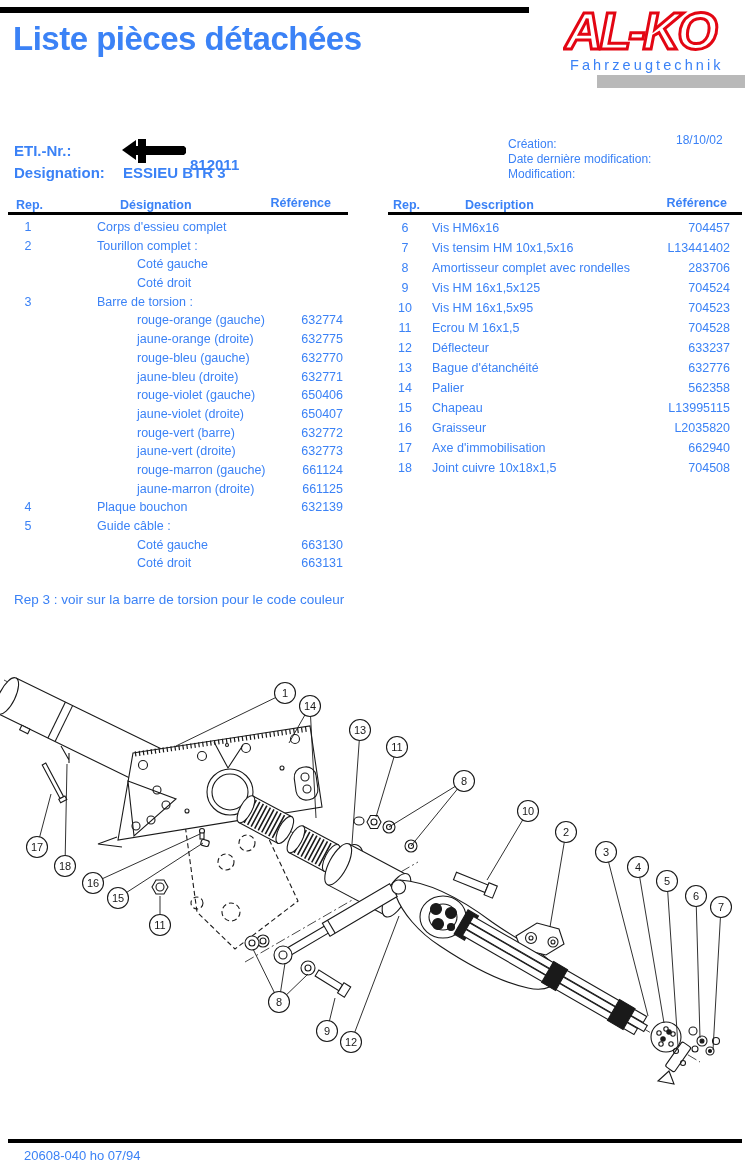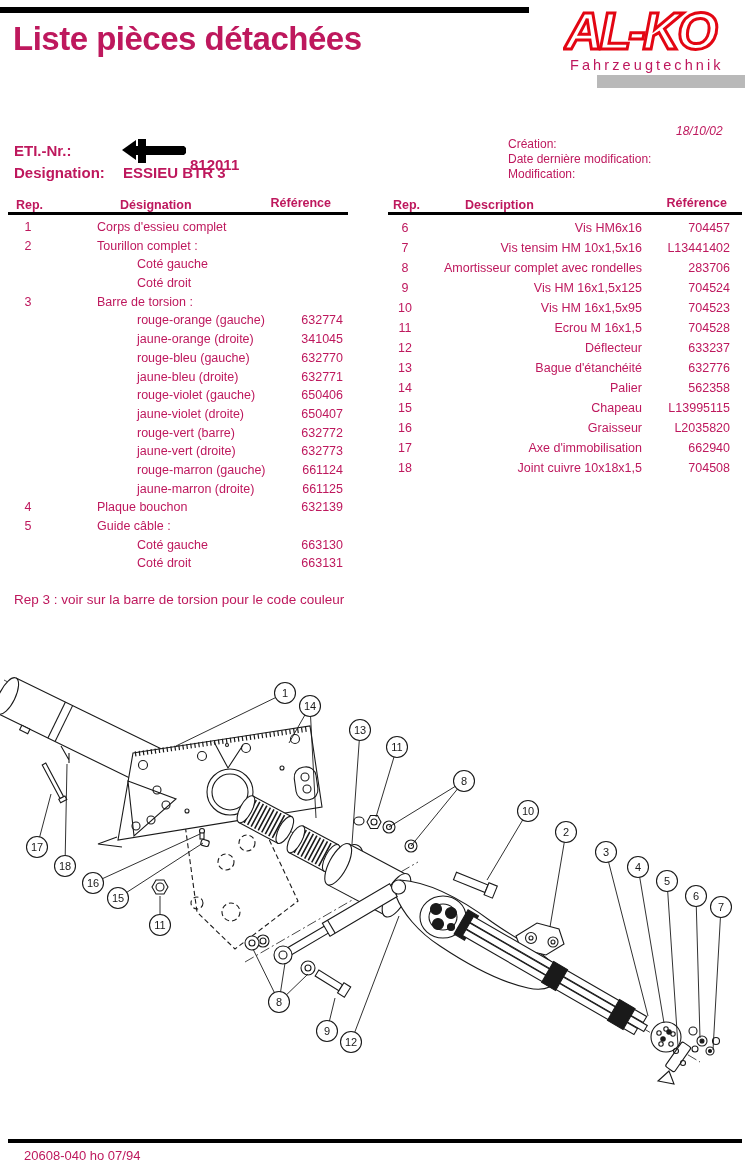--- a/index.html
+++ b/index.html
@@ -1,36 +1,36 @@
 <!DOCTYPE html>
 <html><head>
 <meta charset="utf-8">
 <style>
   html,body{margin:0;padding:0;background:#e9e9e9;}
   .page{position:relative;width:750px;height:1166px;background:#fff;margin:0 auto;
-        font-family:"Liberation Sans",sans-serif;color:#be185d;overflow:hidden;}
+        font-family:"Liberation Sans",sans-serif;color:#3b82f6;overflow:hidden;}
   .abs{position:absolute;}
   .topbar{left:0;top:7px;width:529px;height:6px;background:#000;}
   .title{left:13px;top:20px;font-size:33px;font-weight:bold;letter-spacing:-0.5px;}
   .logo-wrap{left:563px;top:2px;width:182px;height:92px;}
   .fahr{left:570px;top:57px;width:176px;font-size:14.5px;letter-spacing:3.1px;white-space:nowrap;}
   .graybar{left:597px;top:75px;width:148px;height:13px;background:#b9b9b9;}
   .lab-b{font-size:15px;font-weight:bold;white-space:nowrap;}
   .meta-sm{font-size:12px;white-space:nowrap;}
   .hdr{font-size:12.5px;font-weight:bold;white-space:nowrap;}
   .rule{background:#000;height:2.5px;}
   .tbl{font-size:12.5px;}
   .trow{display:grid;align-items:start;}
   .trow-l{grid-template-columns:40px 1fr 75px;width:335px;height:18.7px;}
   .trow-r{grid-template-columns:34px 1fr 88px;width:342px;height:20px;}
   .trep{text-align:center;}
   .tref{text-align:right;}
   .ind0{padding-left:49px;}
   .ind1{padding-left:89px;}
-  .trow-r .tlab{padding-left:10px;text-align:right;}
+  .trow-r .tlab{padding-left:10px;}
   .note{left:14px;top:592px;font-size:13.5px;}
   .footline{left:8px;top:1139px;width:734px;height:3.5px;background:#000;}
   .foot-l{left:24px;top:1148px;font-size:13px;}
   .foot-r{top:1148px;right:12px;font-size:12.5px;margin-top:27px;}
   svg text{font-family:"Liberation Sans",sans-serif;}
   .lineart{stroke:#1a1a1a;fill:none;stroke-width:1.1;}
 </style>
 </head>
 <body>
 
@@ -55,21 +55,21 @@
       <rect x="16" y="2" width="8" height="24" fill="#000"></rect>
       <rect x="10" y="9" width="52" height="9" fill="#000"></rect>
       <polygon points="62,9 64,11 64,16 62,18" fill="#000"></polygon>
     </svg>
   </div>
   <div class="abs lab-b" style="left:190px;top:145px;margin-top:11px;">812011</div>
   <div class="abs lab-b" style="left:14px;top:164px;">Designation:</div>
   <div class="abs lab-b" style="left:123px;top:164px;">ESSIEU BTR 3</div>
 
   <div class="abs meta-sm" style="left:508px;top:137px;">Création:</div>
-  <div class="abs meta-sm" style="left:676px;top:124px;font-style:italic;">18/10/02</div>
+  <div class="abs meta-sm" style="left:676px;top:133px;">18/10/02</div>
   <div class="abs meta-sm" style="left:508px;top:152px;">Date dernière modification:</div>
   <div class="abs meta-sm" style="left:508px;top:167px;">Modification:</div>
 
   <div class="abs hdr" style="left:16px;top:198px;">Rep.</div>
   <div class="abs hdr" style="left:120px;top:198px;">Désignation</div>
   <div class="abs hdr" style="right:419px;top:196px;">Référence</div>
   <div class="abs rule" style="left:8px;top:212px;width:340px;"></div>
 
   <div class="abs hdr" style="left:393px;top:198px;">Rep.</div>
   <div class="abs hdr" style="left:465px;top:198px;">Description</div>
@@ -103,21 +103,21 @@
         <span class="tref"></span>
       </div>
       <div class="trow trow-l">
         <span class="trep"></span>
         <span class="tlab ind1">rouge-orange (gauche)</span>
         <span class="tref">632774</span>
       </div>
       <div class="trow trow-l">
         <span class="trep"></span>
         <span class="tlab ind1">jaune-orange (droite)</span>
-        <span class="tref">341045</span>
+        <span class="tref">632775</span>
       </div>
       <div class="trow trow-l">
         <span class="trep"></span>
         <span class="tlab ind1">rouge-bleu (gauche)</span>
         <span class="tref">632770</span>
       </div>
       <div class="trow trow-l">
         <span class="trep"></span>
         <span class="tlab ind1">jaune-bleu (droite)</span>
         <span class="tref">632771</span>

